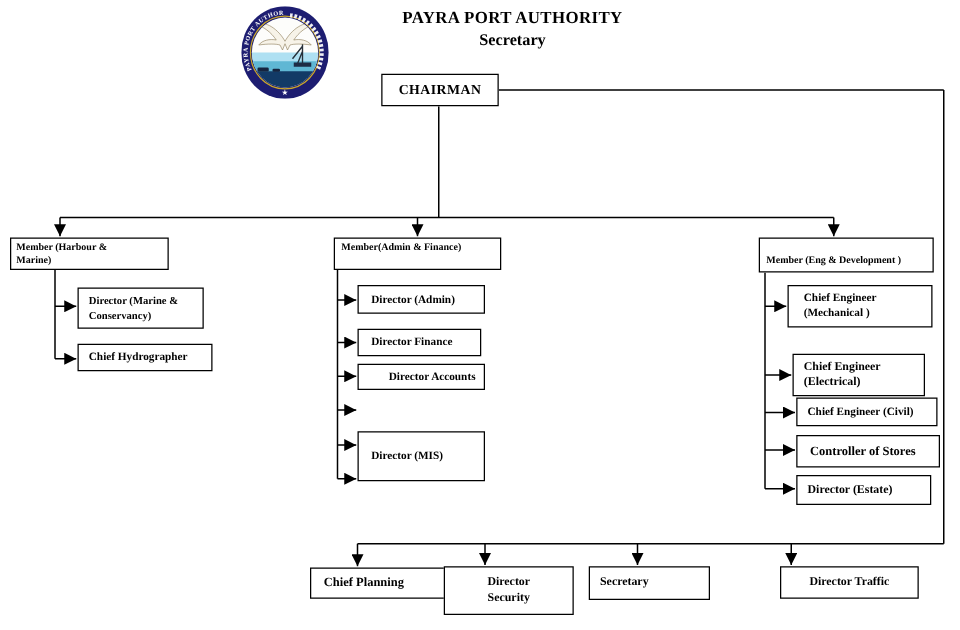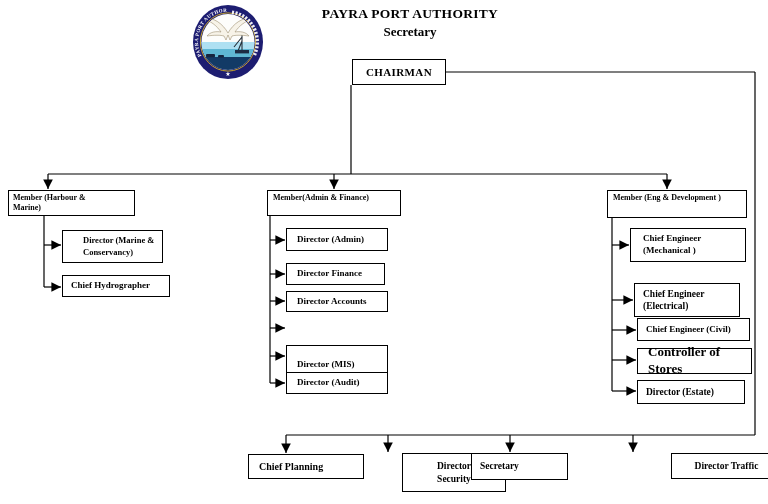--- a/index.html
+++ b/index.html
@@ -5,21 +5,21 @@
   html,body{margin:0;padding:0;background:#fff;}
   .stage{position:relative;width:768px;height:504px;background:#ffffff;overflow:hidden;
          font-family:"Liberation Serif","DejaVu Serif",serif;color:#000;}
   .title-block{position:absolute;left:245px;top:6px;width:330px;text-align:center;font-weight:bold;}
   .title-line1{font-size:13.5px;letter-spacing:.3px;}
   .title-line2{font-size:13px;margin-top:2px;}
   .connectors{position:absolute;left:0;top:0;width:768px;height:504px;pointer-events:none;}
   .node{position:absolute;background:#fff;border:1.5px solid #000;box-sizing:border-box;
         font-weight:bold;line-height:1.3;display:flex;align-items:center;white-space:pre-line;}
   .top-align{align-items:flex-start;}
-  .center-text{justify-content:center;text-align:center;margin-left:47px;}
+  .center-text{justify-content:center;text-align:center;}
   .logo-svg{position:absolute;left:193px;top:5px;width:70px;height:74px;}
 </style>
 </head>
 <body>
 
 <div class="stage">
 
   <svg class="logo-svg" viewBox="0 0 70 74">
     <defs>
       <clipPath id="sealClip">
@@ -95,38 +95,37 @@
       <path d="M510,435 V452" marker-end="url(#arw)"></path>
       <path d="M633,435 V452" marker-end="url(#arw)"></path>
     </g>
   </svg>
 
   <div class="node center-text" style="left:305px;top:59px;width:94px;height:26px;font-size:11px;letter-spacing:.4px;">CHAIRMAN</div>
 
   <div class="node top-align" style="left:8px;top:190px;width:127px;height:26px;padding:2px 4px;font-size:8px;">Member (Harbour &amp;
 Marine)</div>
   <div class="node top-align" style="left:267px;top:190px;width:134px;height:26px;padding:2px 5px;font-size:8px;">Member(Admin &amp; Finance)</div>
-  <div class="node top-align" style="left:607px;top:190px;width:140px;height:28px;padding:2px 5px;font-size:8px;">Member  (Eng &amp; Development )</div>
+  <div class="node top-align" style="left:607px;top:190px;width:140px;height:28px;padding:12px 5px;font-size:8px;">Member  (Eng &amp; Development )</div>
 
-  <div class="node" style="left:62px;top:230px;width:101px;height:33px;padding-left:20px;font-size:8.5px;">Director (Marine &amp;
+  <div class="node" style="left:62px;top:230px;width:101px;height:33px;padding-left:8px;font-size:8.5px;">Director (Marine &amp;
 Conservancy)</div>
   <div class="node" style="left:62px;top:275px;width:108px;height:22px;padding-left:8px;font-size:9px;">Chief Hydrographer</div>
 
   <div class="node" style="left:286px;top:228px;width:102px;height:23px;padding-left:10px;font-size:9px;">Director (Admin)</div>
   <div class="node" style="left:286px;top:263px;width:99px;height:22px;padding-left:10px;font-size:9px;">Director Finance</div>
-  <div class="node" style="left:286px;top:291px;width:102px;height:21px;padding-left:10px;font-size:9px;">Director Accounts</div>
+  <div class="node" style="left:286px;top:291px;width:102px;height:21px;padding-left:24px;font-size:9px;">Director Accounts</div>
   <div class="node" style="left:286px;top:345px;width:102px;height:40px;padding-left:10px;font-size:9px;">Director (MIS)</div>
-  <div class="node" style="left:286px;top:372px;width:102px;height:22px;padding-left:10px;font-size:9px;">Director (Audit)</div>
 
   <div class="node" style="left:630px;top:228px;width:116px;height:34px;padding-left:12px;font-size:9px;">Chief Engineer
 (Mechanical )</div>
   <div class="node" style="left:634px;top:283px;width:106px;height:34px;padding-left:8px;font-size:9.5px;">Chief Engineer
 (Electrical)</div>
   <div class="node" style="left:637px;top:318px;width:113px;height:23px;padding-left:8px;font-size:9px;">Chief Engineer (Civil)</div>
-  <div class="node" style="left:637px;top:348px;width:115px;height:26px;padding-left:10px;font-size:13px;">Controller of Stores</div>
+  <div class="node" style="left:637px;top:348px;width:115px;height:26px;padding-left:10px;font-size:10px;">Controller of Stores</div>
   <div class="node" style="left:637px;top:380px;width:108px;height:24px;padding-left:8px;font-size:9.5px;text-align:center;">Director (Estate)</div>
 
   <div class="node" style="left:248px;top:454px;width:116px;height:25px;padding-left:10px;font-size:10px;">Chief Planning</div>
   <div class="node center-text" style="left:355px;top:453px;width:104px;height:39px;font-size:9.5px;">Director
 Security</div>
   <div class="node" style="left:471px;top:453px;width:97px;height:27px;padding-left:8px;font-size:9.5px;">Secretary</div>
   <div class="node center-text" style="left:624px;top:453px;width:111px;height:26px;font-size:9.5px;">Director Traffic</div>
 
 </div>
 

